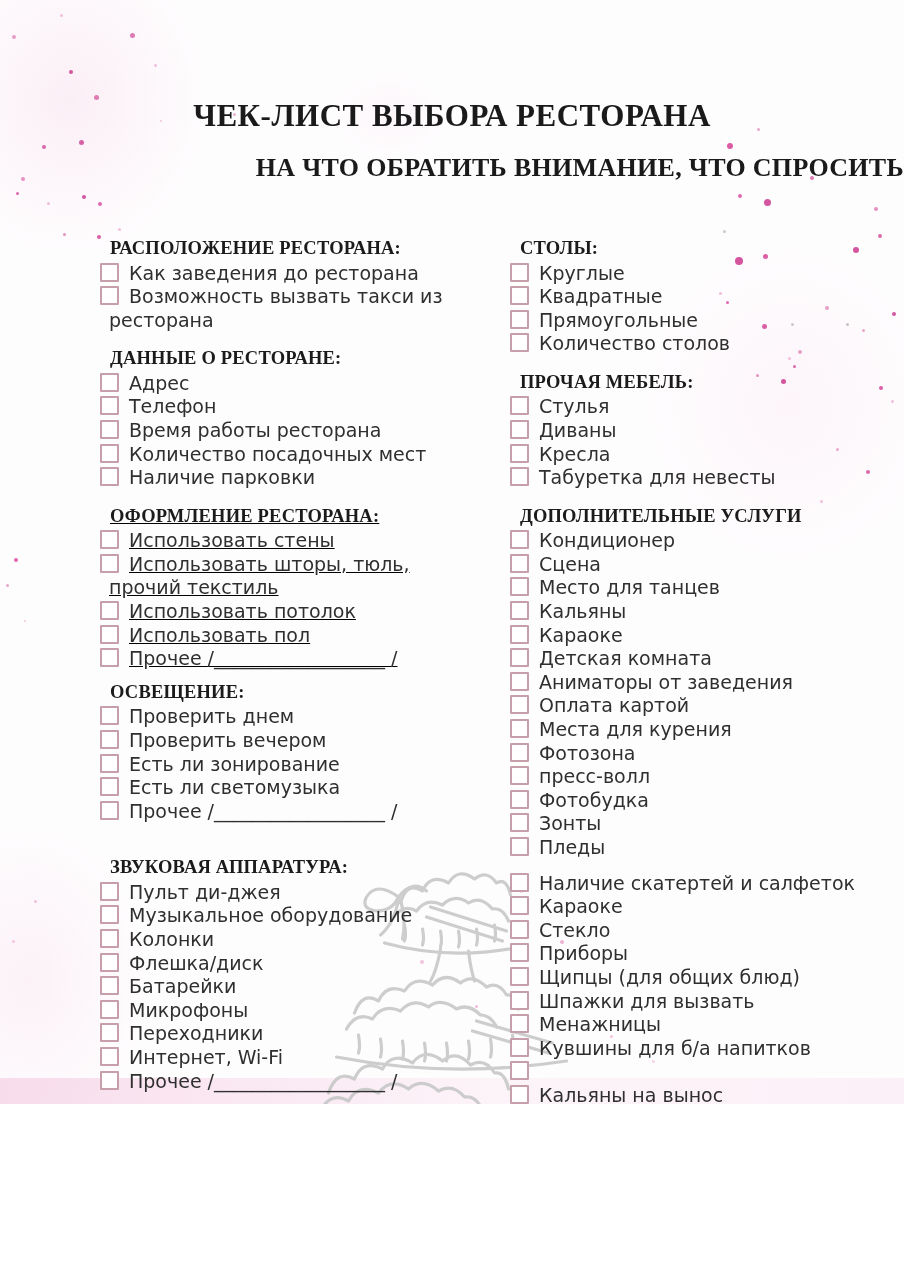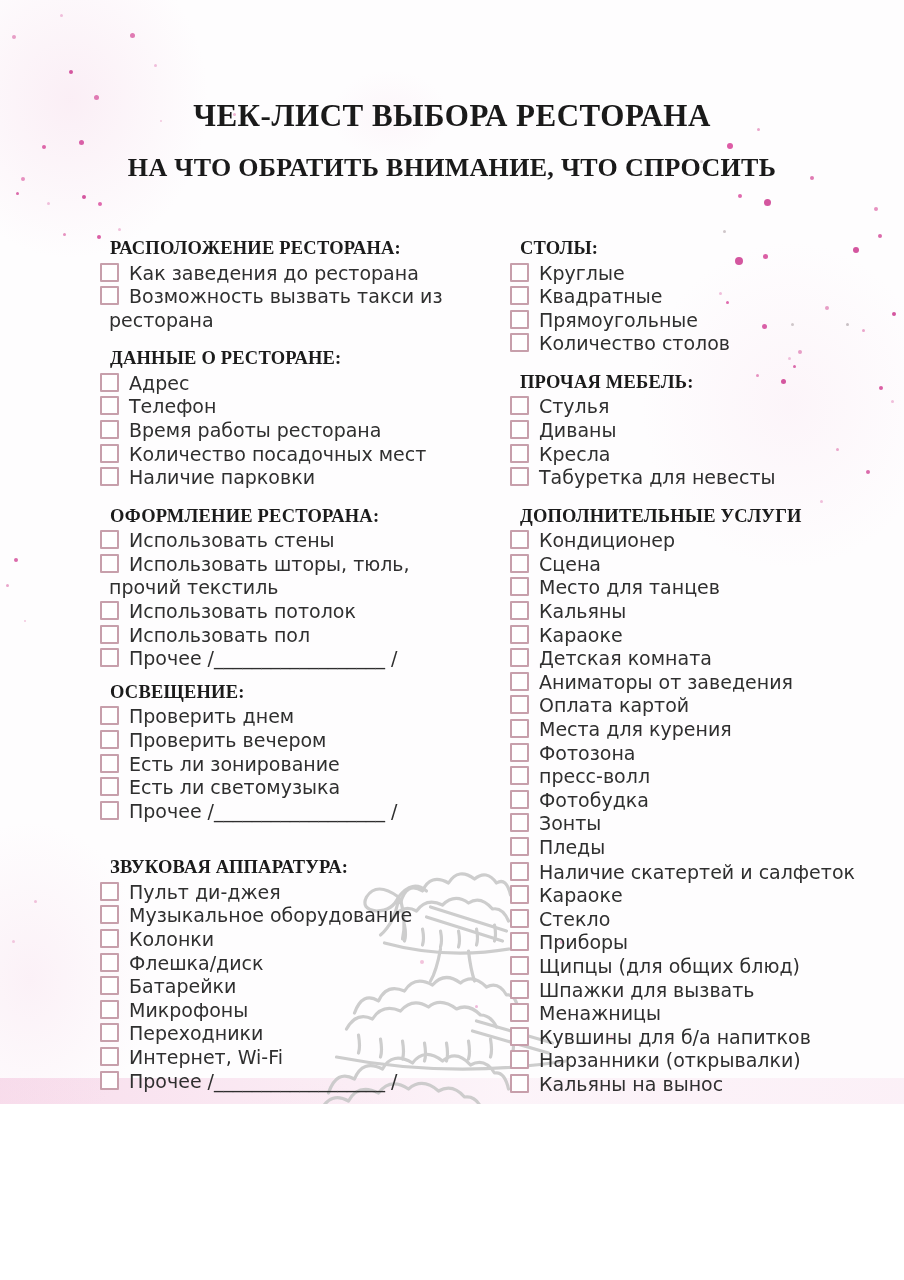--- a/index.html
+++ b/index.html
@@ -17,31 +17,31 @@
     left: 0;
     width: 100%;
     text-align: center;
     font-family: "Liberation Serif", "DejaVu Serif", serif;
     font-weight: bold;
     color: #1a1a1a;
     z-index: 3;
     margin: 0;
   }
   .doc-title    { top: 98px;  font-size: 31px; letter-spacing: 0.5px; }
-  .doc-subtitle { top: 153px; font-size: 26px; letter-spacing: 0.3px; }
+  .doc-subtitle { top: 153px; font-size: 26px; letter-spacing: 0.3px; text-align: right; }
 
   
   .col { position: absolute; top: 237px; z-index: 3; }
   .col-left  { left: 100px; width: 350px; }
   .col-right { left: 510px; width: 382px; }
 
   .section { margin: 0 0 15px 0; }
-  .col-left  .section:nth-of-type(3) { margin-bottom: 10px; }
+  .col-left  .section:nth-of-type(3) { margin-bottom: 10px; text-decoration: underline; }
   .col-left  .section:nth-of-type(4) { margin-bottom: 33px; }
-  .col-right .section:nth-of-type(3) { margin-bottom: 1px; }
+  .col-right .section:nth-of-type(3) { margin-bottom: 12px; }
 
   .sec-heading {
     font-family: "Liberation Serif", "DejaVu Serif", serif;
     font-weight: bold;
     font-size: 18.5px;
     line-height: 23.5px;
     letter-spacing: 0.2px;
     color: #1b1b1b;
     margin: 0 0 1px 10px;
   }
@@ -224,21 +224,21 @@
       </section>
       <section class="section">
         <div class="check-item"><span class="checkbox"></span><span>Наличие скатертей и салфеток</span></div>
         <div class="check-item"><span class="checkbox"></span><span>Караоке</span></div>
         <div class="check-item"><span class="checkbox"></span><span>Стекло</span></div>
         <div class="check-item"><span class="checkbox"></span><span>Приборы</span></div>
         <div class="check-item"><span class="checkbox"></span><span>Щипцы (для общих блюд)</span></div>
         <div class="check-item"><span class="checkbox"></span><span>Шпажки для вызвать</span></div>
         <div class="check-item"><span class="checkbox"></span><span>Менажницы</span></div>
         <div class="check-item"><span class="checkbox"></span><span>Кувшины для б/а напитков</span></div>
-        <div class="check-item"><span class="checkbox"></span><span>Нарзанники (открывалки)</span></div>
+        <div class="check-item"><span class="checkbox"></span></div>
         <div class="check-item"><span class="checkbox"></span><span>Кальяны на вынос</span></div>
       </section>
     </div>
 
 <div class="splotch" style="left: -70px; top: -60px; width: 280px; height: 320px; background: radial-gradient(rgba(243, 205, 226, 0.3) 0%, rgba(255, 255, 255, 0) 70%);"></div>
     <div class="splotch" style="left: -90px; top: 820px; width: 240px; height: 320px; background: radial-gradient(rgba(243, 205, 226, 0.25) 0%, rgba(255, 255, 255, 0) 70%);"></div>
     <div class="splotch" style="left: 640px; top: 240px; width: 300px; height: 330px; background: radial-gradient(rgba(246, 215, 233, 0.22) 0%, rgba(255, 255, 255, 0) 70%);"></div>
     <div class="splotch" style="left: 170px; top: 1080px; width: 300px; height: 220px; background: radial-gradient(rgba(246, 215, 233, 0.2) 0%, rgba(255, 255, 255, 0) 70%);"></div>
     <div class="splotch" style="left: 330px; top: 70px; width: 120px; height: 90px; background: radial-gradient(rgba(246, 215, 233, 0.18) 0%, rgba(255, 255, 255, 0) 70%);"></div>
     <div class="dot" style="left: 12px; top: 35px; width: 4px; height: 4px; background: rgb(231, 158, 198);"></div>

